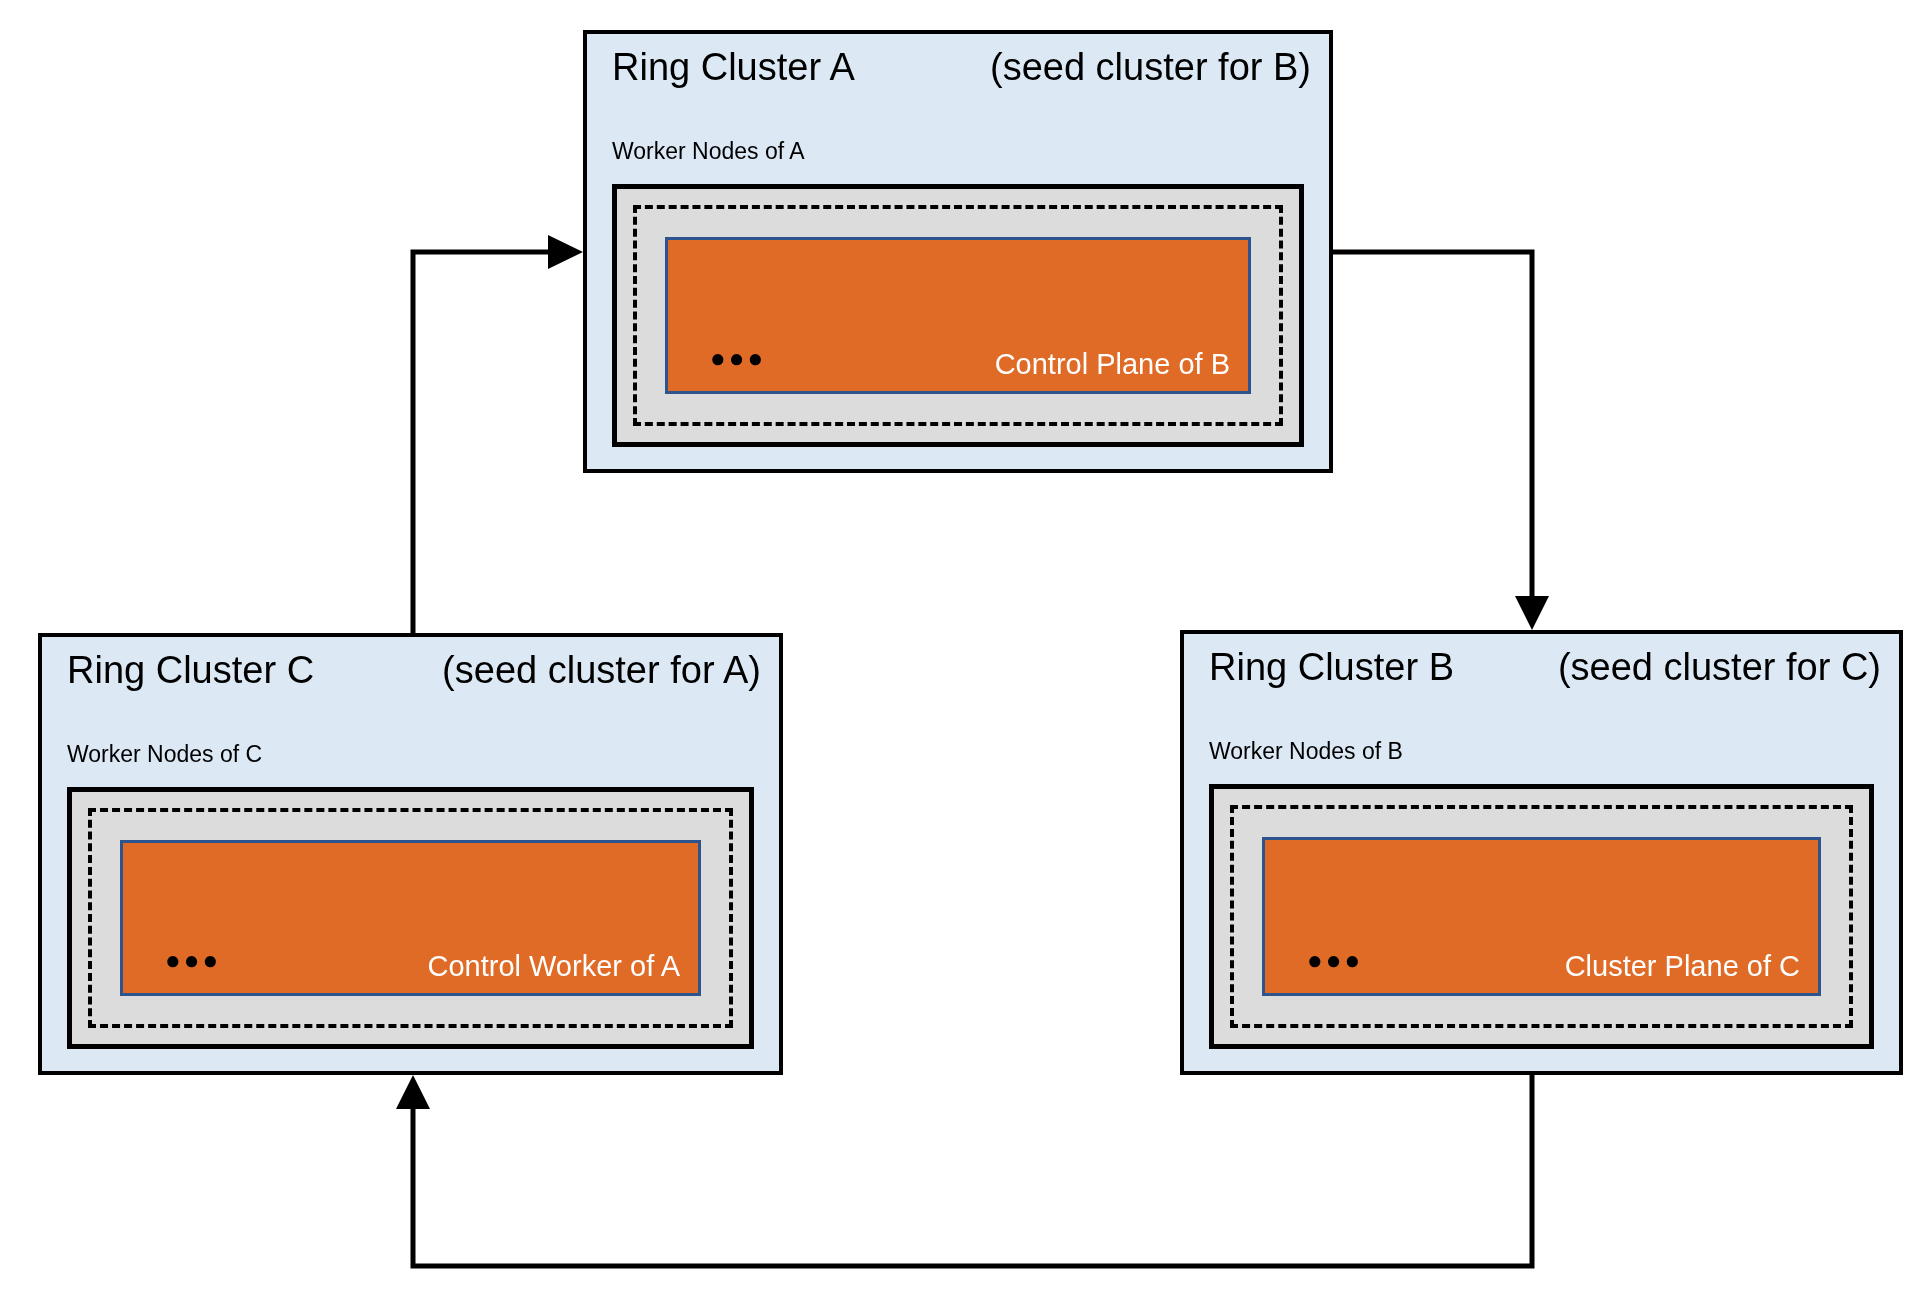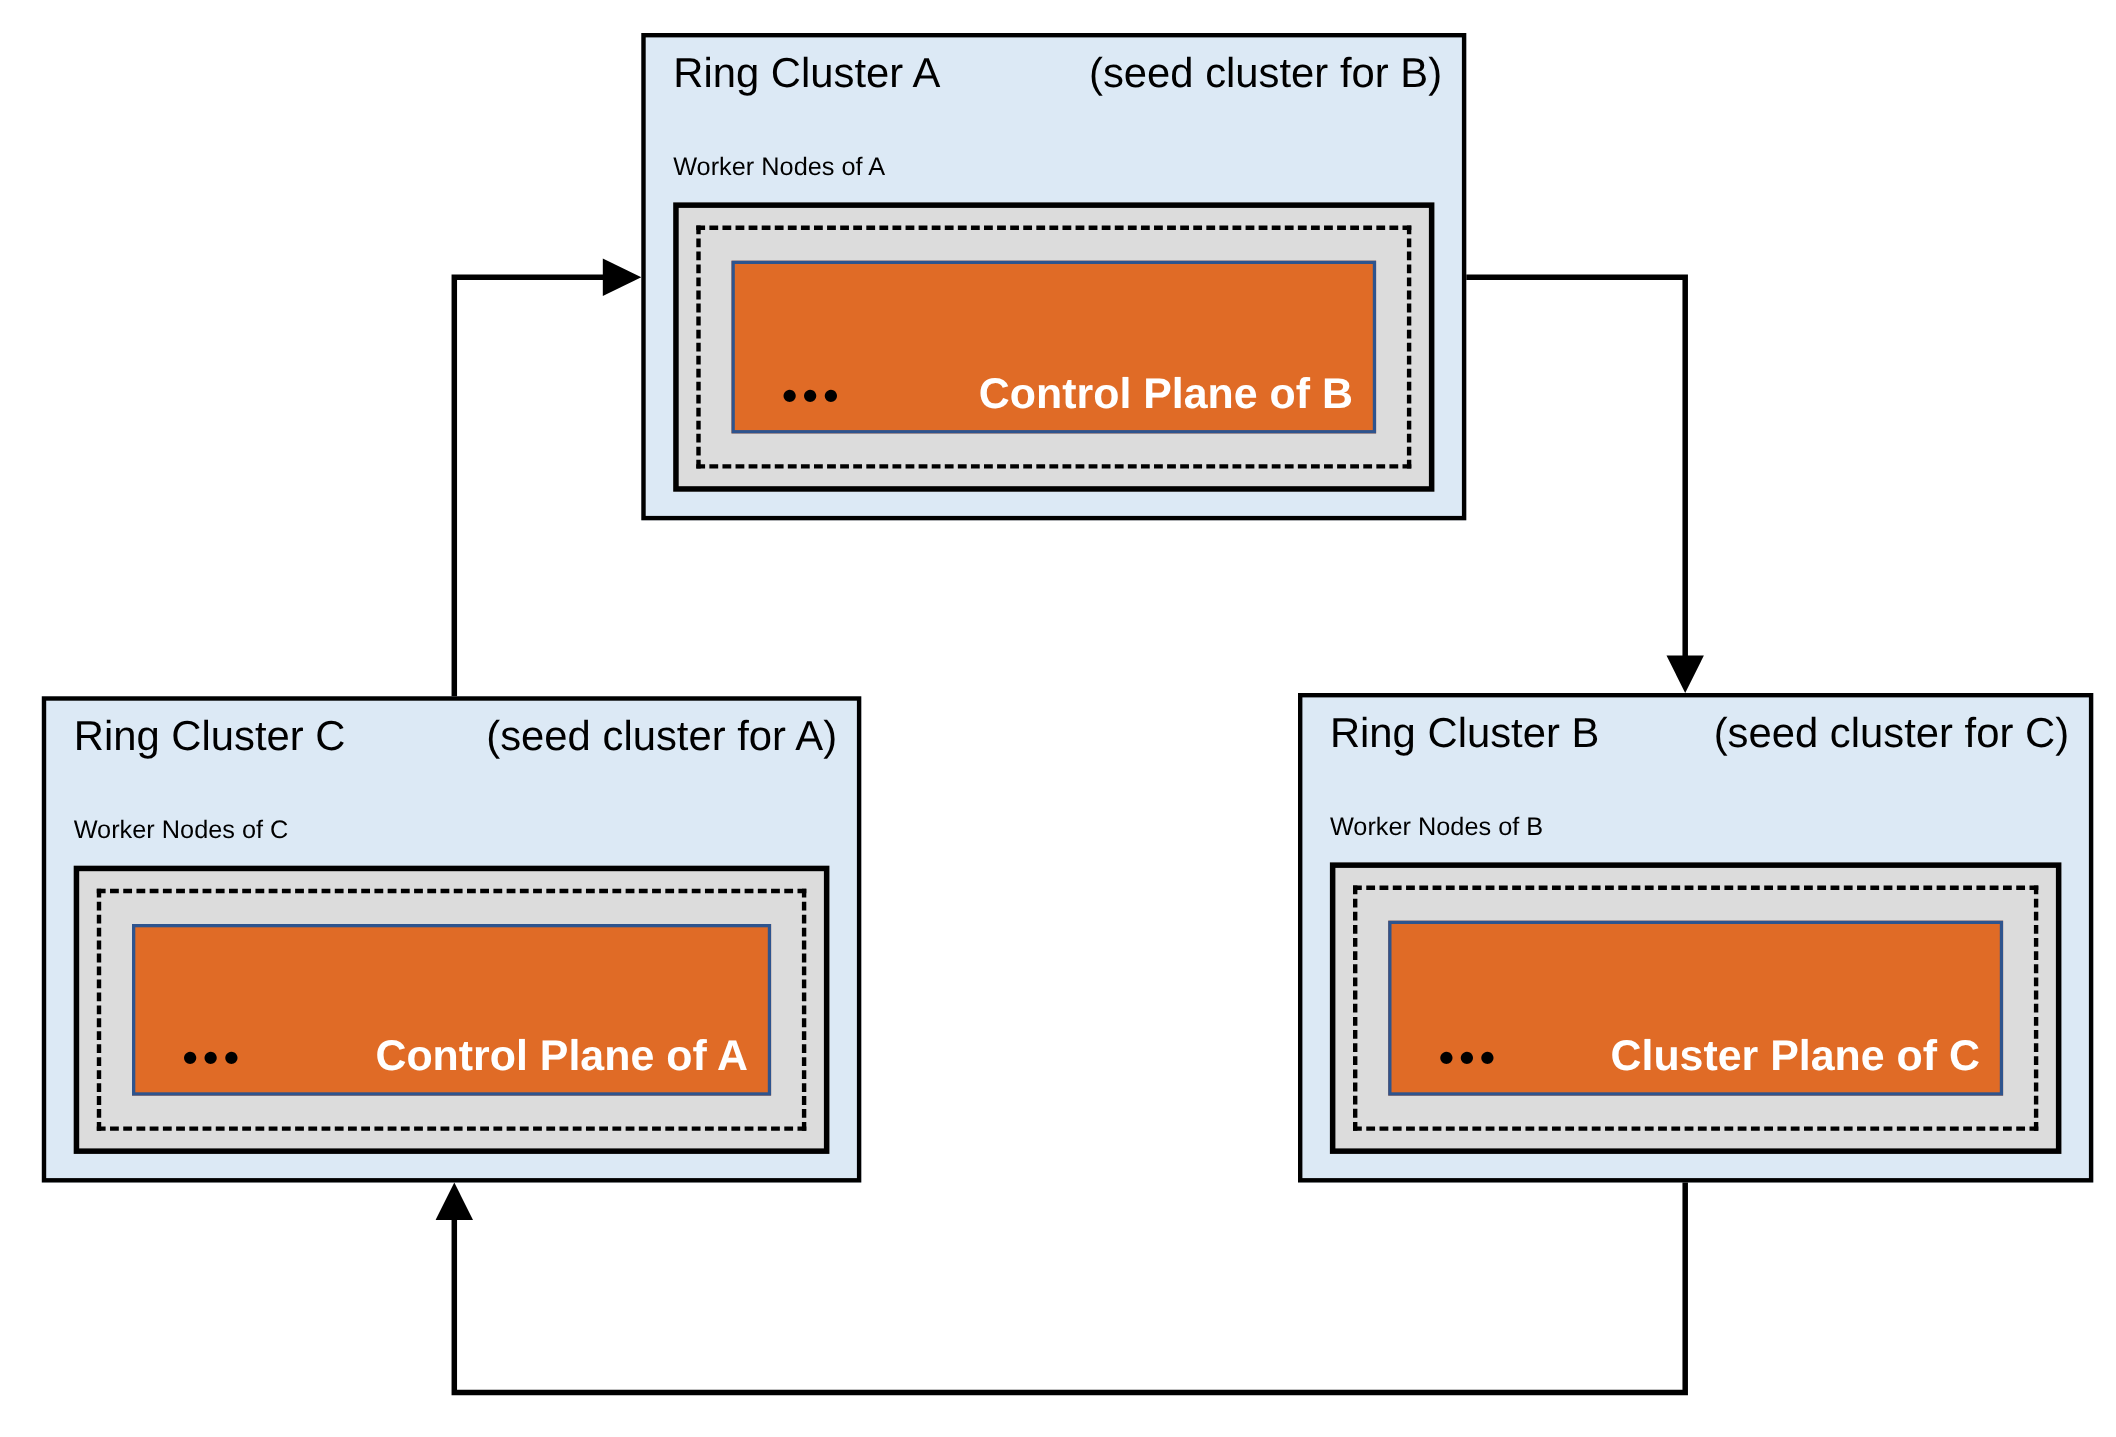--- a/index.html
+++ b/index.html
@@ -70,22 +70,22 @@
     padding: 0 18px 10px 42px;
   }
   .ellipsis-dots {
     font-size: 26px;
     letter-spacing: 3px;
     color: #000;
     line-height: 1;
     margin-bottom: 10px;
   }
   .control-label {
-    font-size: 39px;
-    font-weight: bold;
+    font-size: 29px;
+    font-weight: normal;
     color: #ffffff;
     line-height: 1.1;
     white-space: nowrap;
     margin-top: 20px;
   }
 
   
   .arrows-overlay {
     position: absolute;
     left: 0; top: 0;
@@ -117,21 +117,21 @@
   <div class="cluster cluster-c">
     <div class="title-row">
       <span>Ring Cluster C</span>
       <span>(seed cluster for A)</span>
     </div>
     <div class="worker-label">Worker Nodes of C</div>
     <div class="worker-box">
       <div class="dashed-box">
         <div class="control-plane">
           <span class="ellipsis-dots">●●●</span>
-          <span class="control-label">Control Plane of A</span>
+          <span class="control-label">Control Worker of A</span>
         </div>
       </div>
     </div>
   </div>
 
   <div class="cluster cluster-b">
     <div class="title-row">
       <span>Ring Cluster B</span>
       <span>(seed cluster for C)</span>
     </div>

